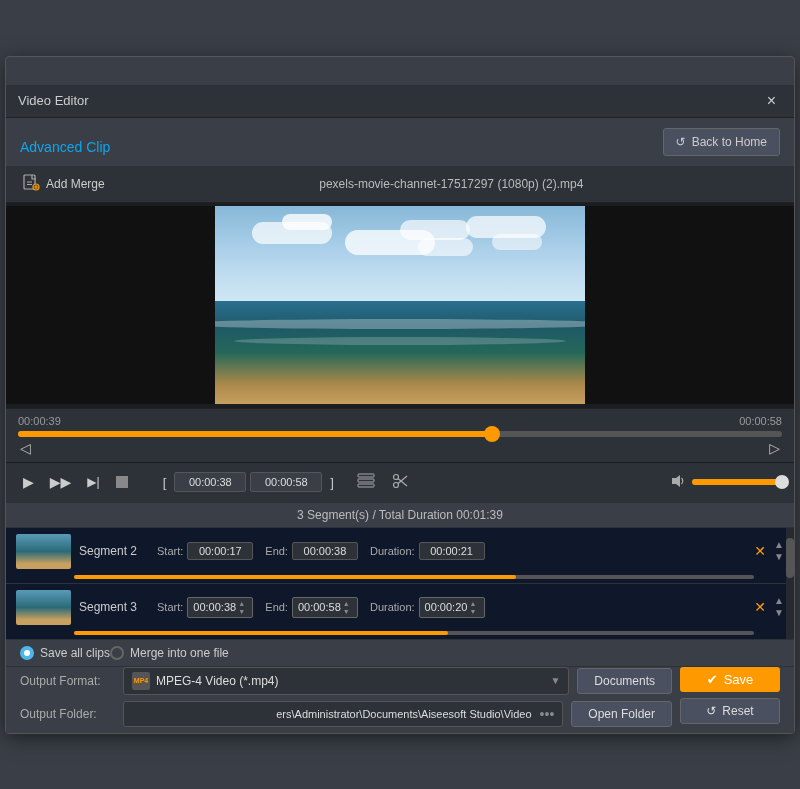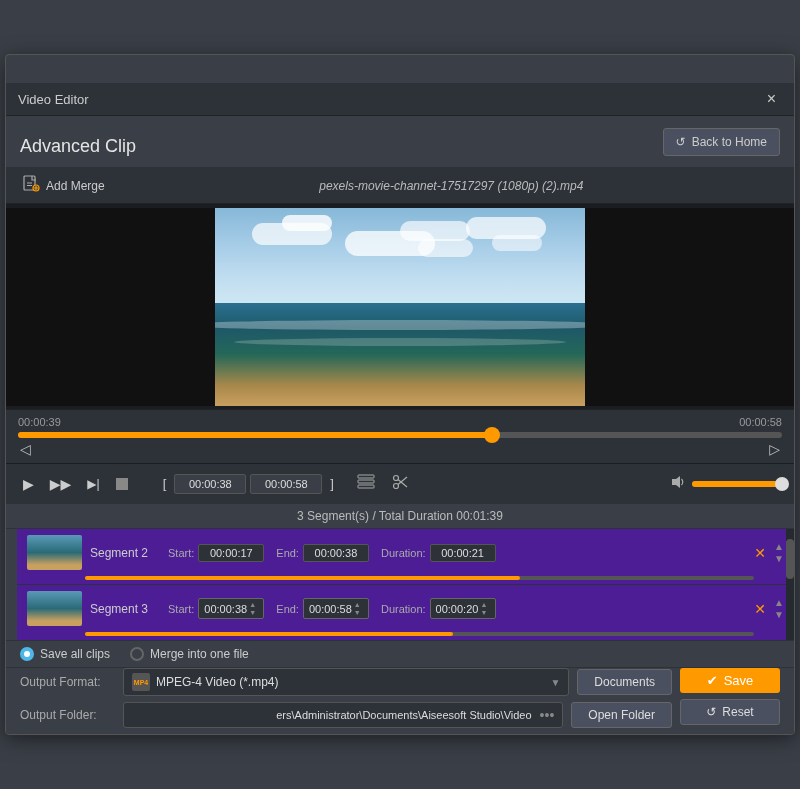--- a/index.html
+++ b/index.html
@@ -46,22 +46,22 @@
     }
     .main-header {
       background: #3a3f47;
       padding: 10px 14px;
       display: flex;
       align-items: center;
       justify-content: space-between;
       border-bottom: 1px solid #2d3239;
     }
     .advanced-clip-title {
-      color: #e5e5e5;
-      font-size: 18px;
+      color: #0ea5e9;
+      font-size: 14px;
       font-weight: 400;
       margin-top: 10px;
     }
     .back-to-home-btn {
       background: #4a5060;
       color: #ccc;
       border: 1px solid #666;
       border-radius: 3px;
       padding: 6px 12px;
       cursor: pointer;
@@ -85,21 +85,20 @@
       color: #ccc;
       cursor: pointer;
       padding: 3px 6px;
       border-radius: 3px;
     }
     .file-name {
       color: #bbb;
       font-size: 12px;
       flex: 1;
       text-align: center;
-      font-style: italic;
     }
     .video-container {
       background: #1a1d21;
       display: flex;
       justify-content: center;
       align-items: center;
       height: 205px;
       position: relative;
     }
     .video-preview {
@@ -255,25 +254,24 @@
     .segments-info-bar {
       background: #3a3f47;
       padding: 5px 12px;
       text-align: center;
       color: #bbb;
       font-size: 12px;
       border-top: 1px solid #2d3239;
       border-bottom: 1px solid #2d3239;
     }
     .segments-list {
-      background: #4c1d95;
+      background: #0f172a;
       padding: 0;
       overflow-y: auto;
       max-height: 155px;
-      margin-left: 11px;
     }
     .segment-row {
       display: flex;
       align-items: center;
       padding: 6px 10px;
       border-bottom: 1px solid #2d3239;
       gap: 8px;
       position: relative;
     }
     .segment-row:last-child { border-bottom: none; }
@@ -368,21 +366,20 @@
     .segment-progress-fill {
       height: 100%;
       background: #f90;
       border-radius: 2px;
     }
     .options-bar {
       background: #3a3f47;
       padding: 6px 14px;
       display: flex;
       align-items: center;
-      gap: 20px;
       border-top: 1px solid #2d3239;
     }
     .radio-option {
       display: flex;
       align-items: center;
       gap: 6px;
       cursor: pointer;
       color: #ccc;
       font-size: 12px;
     }

